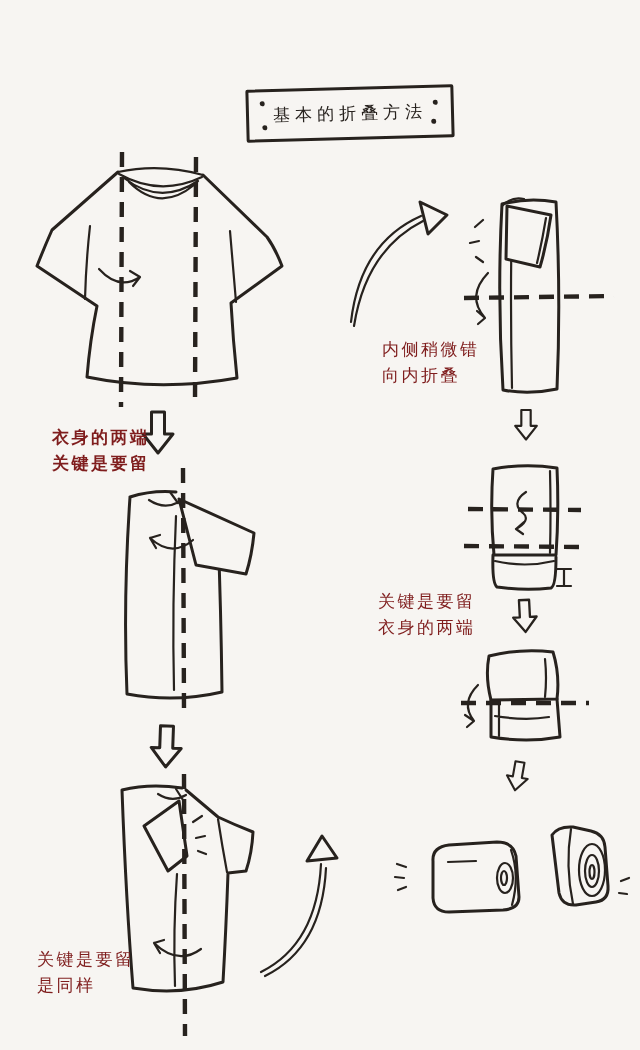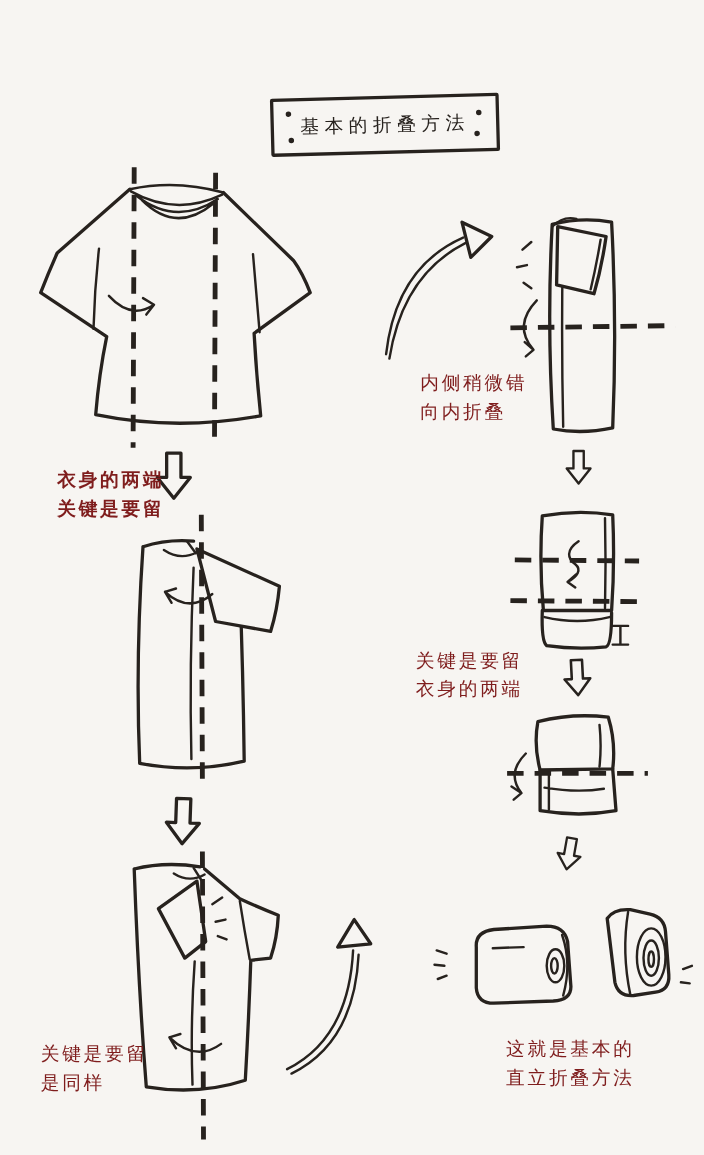--- a/index.html
+++ b/index.html
@@ -170,18 +170,14 @@
   <div class="lbl" style="left:378px;top:560px;margin-top:28px;">
     <div>关键是要留</div>
     <div>衣身的两端</div>
   </div>
 
   <div class="lbl" style="left:37px;top:946px;">
     <div>关键是要留</div>
     <div>是同样</div>
   </div>
 
-  <div class="lbl" style="left:460px;top:941px;text-align:center;">
-    <div>这就是基本的</div>
-    <div>直立折叠方法</div>
-  </div>
 
 </div>
 
 </body></html>

